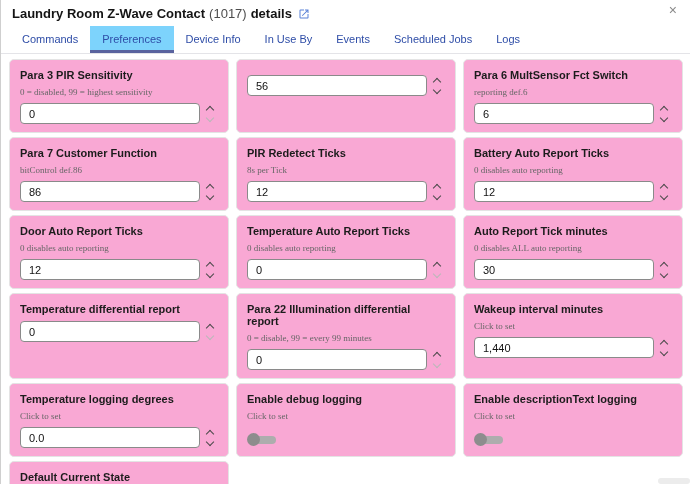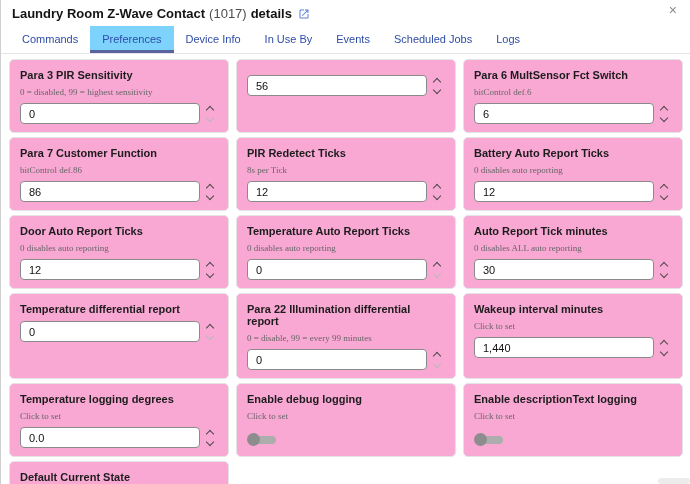--- a/index.html
+++ b/index.html
@@ -89,21 +89,21 @@
       <input class="ninput" type="text" value="56" style="">
       <div class="spin" data-disabled="false">
         <i class="up"></i>
         <i class="down"></i>
       </div>
     </div>
   </div>
 
   <div class="card">
     <div class="card-title">Para 6 MultSensor Fct Switch</div>
-    <div class="card-sub">bitControl def.6</div>
+    <div class="card-sub">reporting def.6</div>
     <div class="ctrl-row">
       <input class="ninput" type="text" value="6" style="">
       <div class="spin" data-disabled="false">
         <i class="up"></i>
         <i class="down"></i>
       </div>
     </div>
   </div>
 
   <div class="card">

